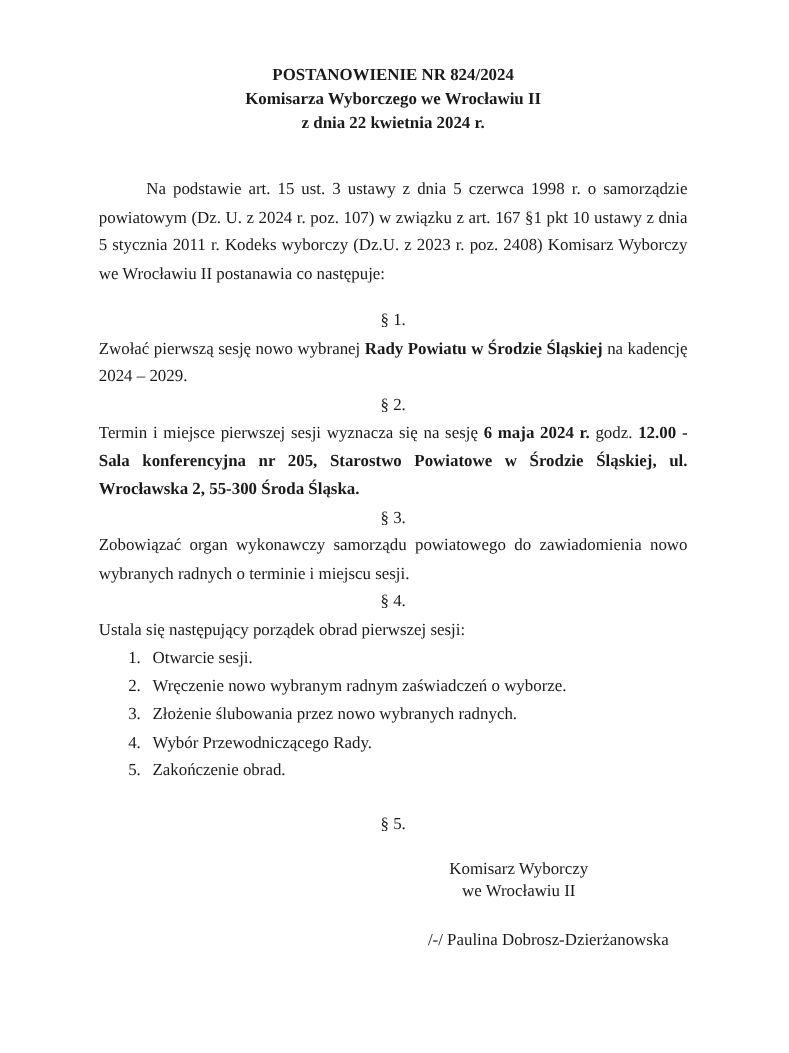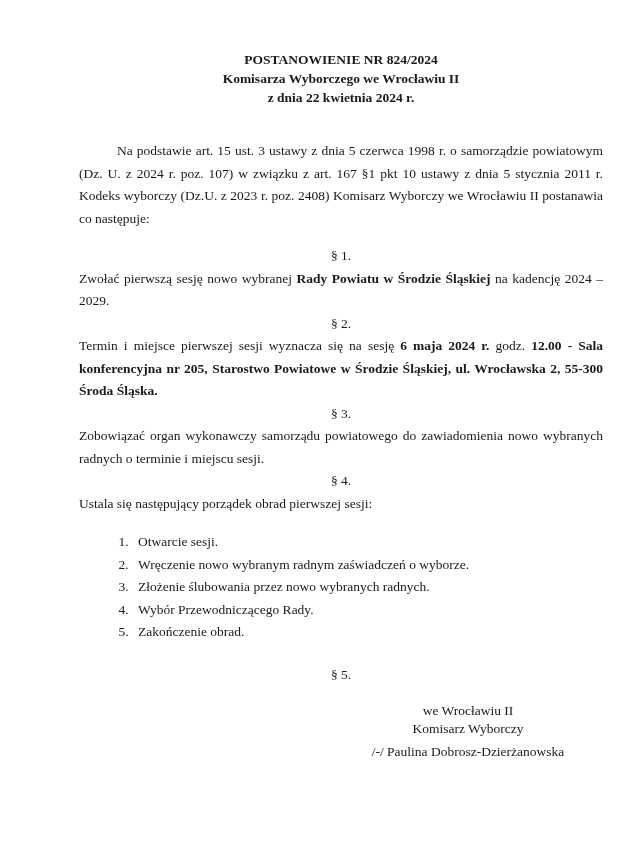--- a/index.html
+++ b/index.html
@@ -6,21 +6,21 @@
   html, body { background: #ffffff; }
   .page {
     position: relative;
     width: 631px;
     height: 842px;
     background: #ffffff;
     color: #1a1a1a;
     font-family: "Liberation Serif", "DejaVu Serif", serif;
     font-size: 13.5px;
     line-height: 22.5px;
-    padding: 50px 28px 0 79px;
+    padding: 50px 81px 0 79px;
     overflow: hidden;
   }
   .doc-header {
     text-align: center;
     font-weight: bold;
     font-size: 13.5px;
     line-height: 19px;
   }
   .doc-subject {
     text-align: center;
@@ -37,36 +37,37 @@
     text-align: center;
   }
   .section-mark.first { margin-top: 15px; }
   .section-mark.last { margin-top: 20px; }
   .section-body {
     text-align: justify;
   }
   ol.agenda {
     list-style: decimal;
     padding-left: 37px;
-    margin: 16px;
+    margin: 0;
   }
   ol.agenda li {
     padding-left: 6px;
     line-height: 22.5px;
   }
   .signature {
     width: 240px;
     margin-left: auto;
     margin-right: 15px;
     margin-top: 16px;
     text-align: center;
     line-height: 18px;
   }
   .signed-line {
-    margin-top: 5px;
+    margin-top: 21px;
+    text-align: right;
   }
 </style>
 </head>
 <body>
 
 <div class="page">
 
   <div class="doc-header">
     <div>POSTANOWIENIE NR 824/2024</div>
     <div>Komisarza Wyborczego we Wrocławiu II</div>
@@ -101,18 +102,18 @@
       <li>Wybór Przewodniczącego Rady.</li>
       <li>Zakończenie obrad.</li>
     </ol>
   </div>
 
   <div>
     <div class="section-mark last">§ 5.</div>
   </div>
 
   <div class="signature">
+    <div>Komisarz Wyborczy</div>
     <div>we Wrocławiu II</div>
-    <div>Komisarz Wyborczy</div>
     <div class="signed-line">/-/ Paulina Dobrosz-Dzierżanowska</div>
   </div>
 
 </div>
 
 </body></html>

